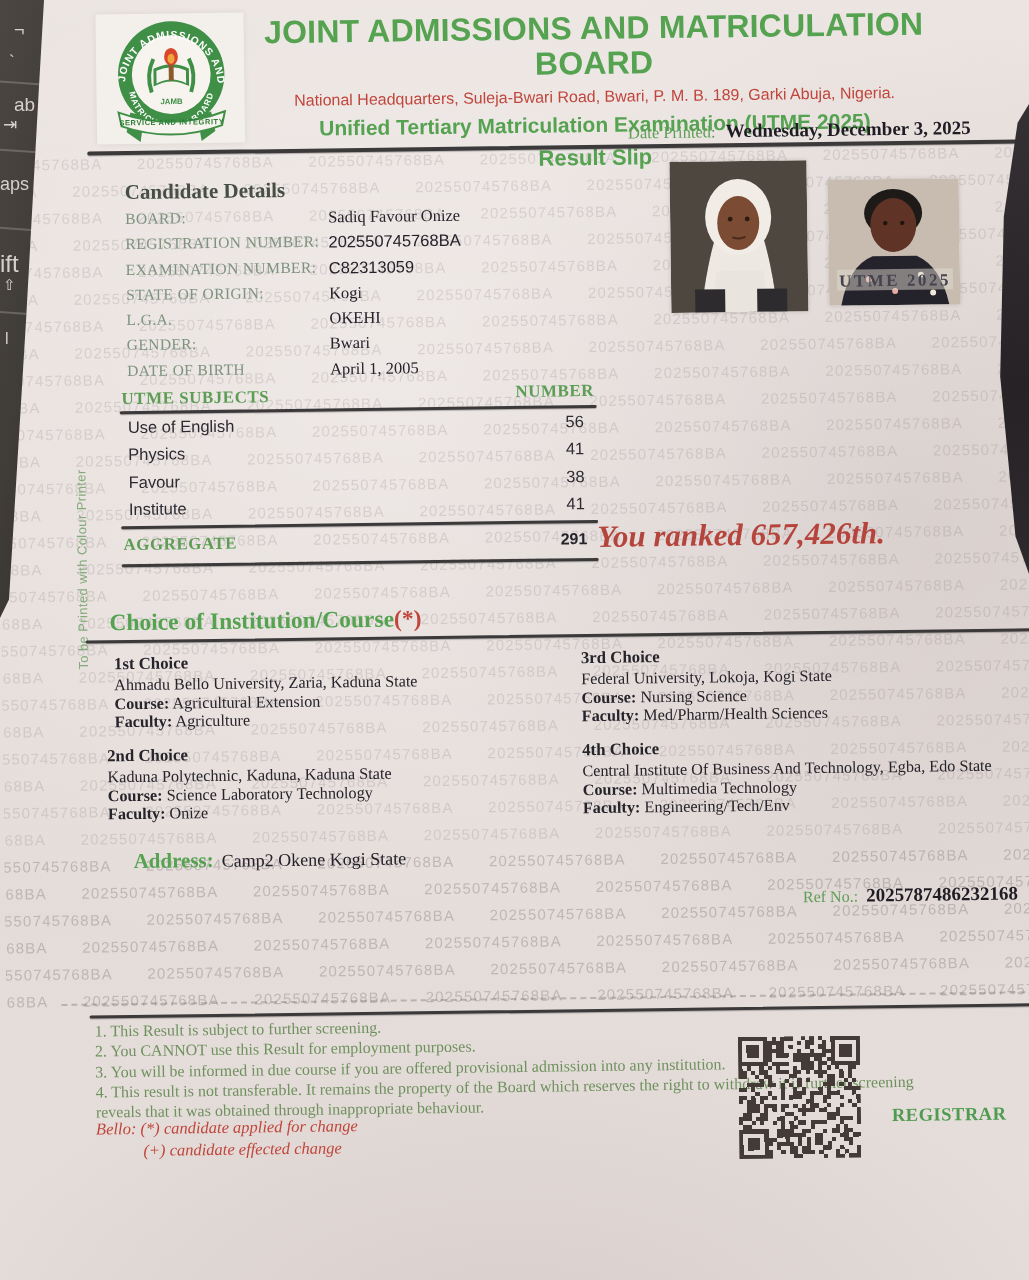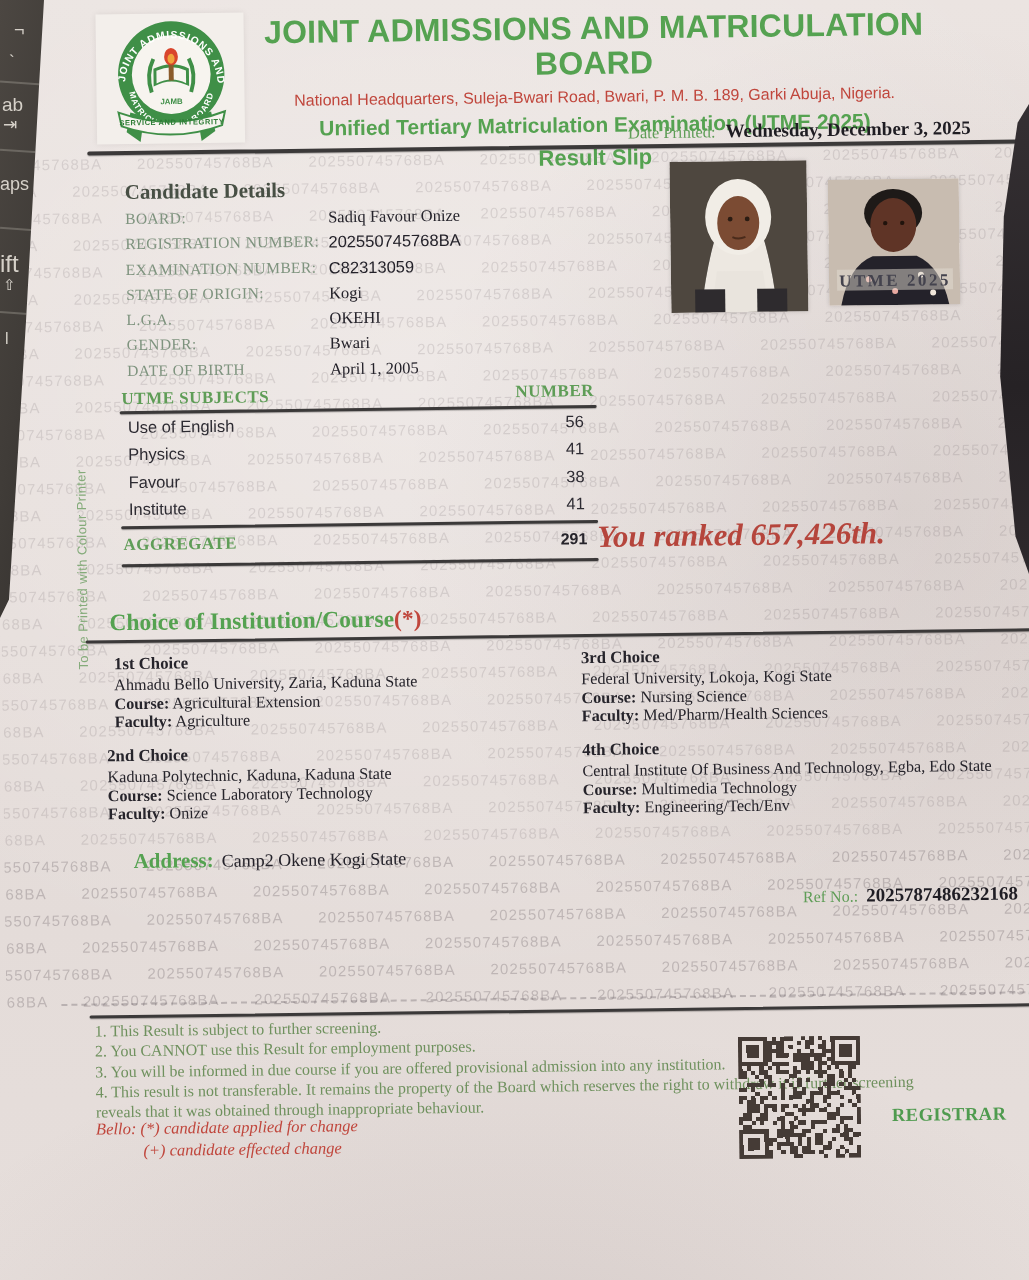--- a/index.html
+++ b/index.html
@@ -106,21 +106,21 @@
 <body>
 
 <div class="stage">
 
   <div class="paper-bg"></div>
 
   <div class="kb-strip">
     <span class="kb-key" style="left:14px;top:20px;font-size:18px;">¬</span>
     <span class="kb-key" style="left:9px;top:52px;font-size:17px;">`</span>
     <div class="kb-sep" style="left:0;top:82px;width:42px;"></div>
-    <span class="kb-key" style="left:2px;top:94px;font-size:19px;">ab</span>
+    <span class="kb-key" style="left:14px;top:94px;font-size:19px;">ab</span>
     <span class="kb-key" style="left:3px;top:114px;font-size:17px;">⇥</span>
     <div class="kb-sep" style="left:0;top:150px;width:38px;"></div>
     <span class="kb-key" style="left:0;top:174px;font-size:18px;">aps l</span>
     <div class="kb-sep" style="left:0;top:228px;width:34px;"></div>
     <span class="kb-key" style="left:0;top:250px;font-size:24px;">ift</span>
     <span class="kb-key" style="left:3px;top:276px;font-size:15px;">⇧</span>
     <div class="kb-sep" style="left:0;top:312px;width:28px;"></div>
     <span class="kb-key" style="left:5px;top:330px;font-size:16px;">l</span>
   </div>
 

